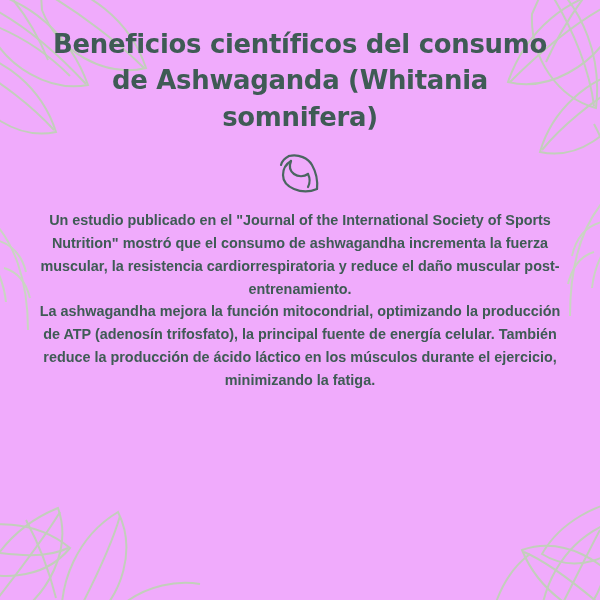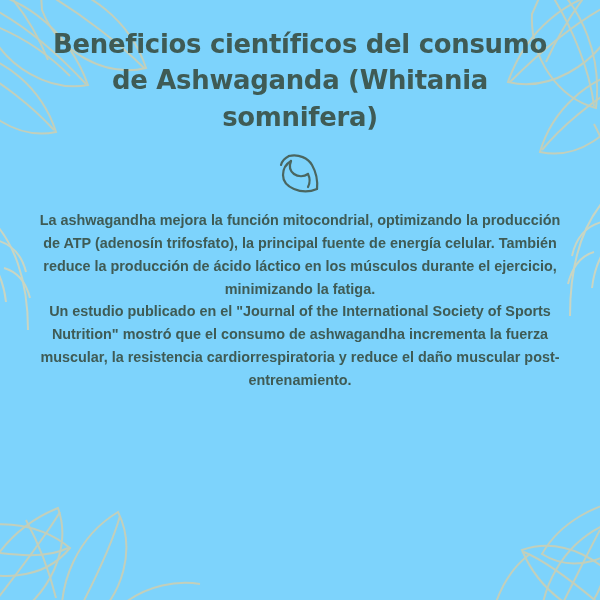--- a/index.html
+++ b/index.html
@@ -10,21 +10,21 @@
     width: 600px;
     height: 600px;
     background: #dfe6d8;
     font-family: "Liberation Sans", sans-serif;
     overflow: hidden;
   }
   .poster {
     position: relative;
     width: 600px;
     height: 600px;
-    background: #7dd3fc;
+    background: #f0abfc;
     box-sizing: border-box;
     overflow: hidden;
   }
   
   .leaves {
     position: absolute;
     inset: 0;
     pointer-events: none;
   }
   .leaves svg {
@@ -164,17 +164,17 @@
           <path d="M40 38 C33 41 24 41 17 38 C10 35 6 30 6 24"></path>
           <path d="M6 24 C6 18 9 13 14 10"></path>
           <path d="M14 10 C12 15 13 20 17 23 C21 26 27 26 31 23"></path>
           <path d="M31 23 C33 27 33 32 31 36"></path>
           <path d="M12 5 C8 7 5 10 4 14"></path>
         </g>
       </svg>
     </div>
 
     <div class="body-text">
+      <div class="para">Un estudio publicado en el "Journal of the International Society of Sports Nutrition" mostró que el consumo de ashwagandha incrementa la fuerza muscular, la resistencia cardiorrespiratoria y reduce el daño muscular post-entrenamiento.</div>
       <div class="para">La ashwagandha mejora la función mitocondrial, optimizando la producción de ATP (adenosín trifosfato), la principal fuente de energía celular. También reduce la producción de ácido láctico en los músculos durante el ejercicio, minimizando la fatiga.</div>
-      <div class="para">Un estudio publicado en el "Journal of the International Society of Sports Nutrition" mostró que el consumo de ashwagandha incrementa la fuerza muscular, la resistencia cardiorrespiratoria y reduce el daño muscular post-entrenamiento.</div>
     </div>
   </div>
 </div>
 
 </body></html>

